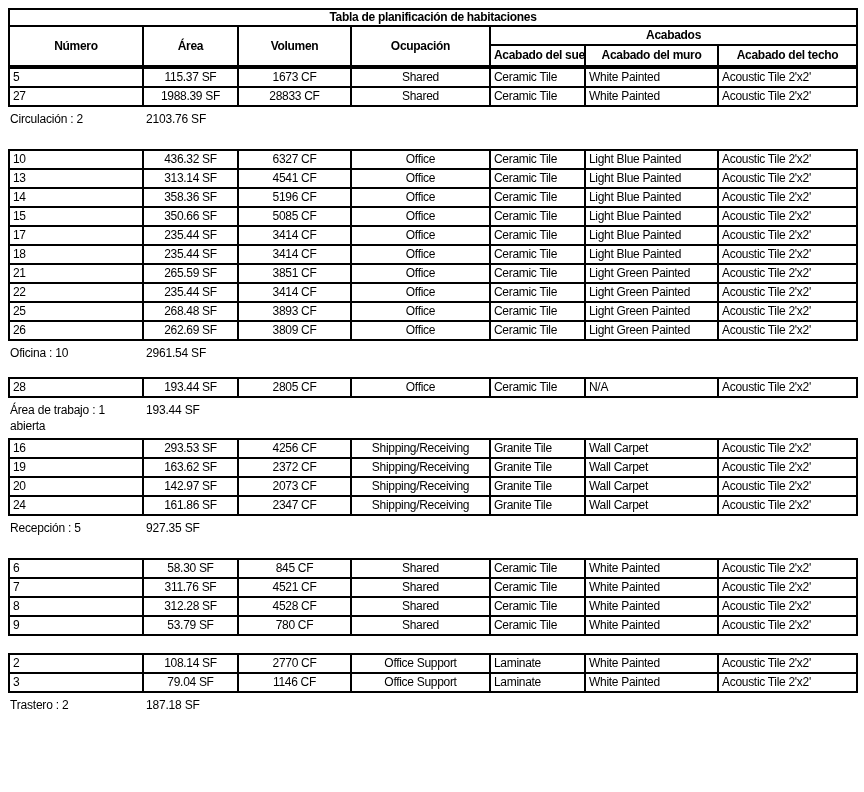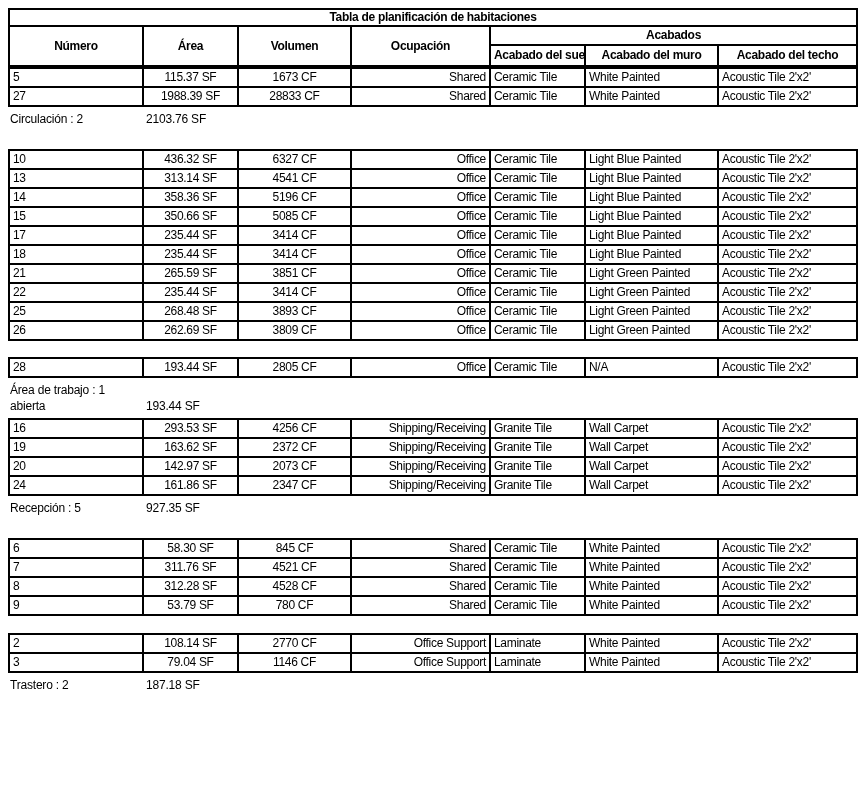--- a/index.html
+++ b/index.html
@@ -60,28 +60,28 @@
     letter-spacing: -0.2px;
     padding: 0 1px;
   }
   tr.acabados-row th { height: 17px; }
   tr.subhead-row th { height: 19px; }
   
   table.grid tbody td { line-height: 17px; height: 17px; }
   td.c-numero   { text-align: left; }
   td.c-area     { text-align: center; }
   td.c-volumen  { text-align: center; }
-  td.c-ocupacion{ text-align: right; }
+  td.c-ocupacion{ text-align: center; }
   td.c-suelo    { text-align: left; }
   td.c-muro     { text-align: left; }
   td.c-techo    { text-align: left; }
   
   .footer {
     display: flex;
-    align-items: flex-end;
+    align-items: flex-start;
     margin-top: 4px;
     font-size: 12px;
     letter-spacing: -0.2px;
     line-height: 16px;
     padding-left: 2px;
   }
   .footer-label { width: 134px; flex: none; }
   .footer-total { padding-left: 2px; }
   
   section.group:nth-of-type(1) { margin-top: 0; }
@@ -263,20 +263,26 @@
               <td class="c-numero">26</td>
               <td class="c-area">262.69 SF</td>
               <td class="c-volumen">3809 CF</td>
               <td class="c-ocupacion">Office</td>
               <td class="c-suelo">Ceramic Tile</td>
               <td class="c-muro">Light Green Painted</td>
               <td class="c-techo">Acoustic Tile 2'x2'</td>
             </tr>
           </tbody>
       </table>
+      <div class="footer">
+        <div class="footer-label">
+            <div>Oficina : 10</div>
+          </div>
+        <div class="footer-total">2961.54 SF</div>
+      </div>
     </section>
 
     <section class="group">
       <table class="grid">
         <colgroup>
           <col style="width:134px">
             <col style="width:95px">
             <col style="width:113px">
             <col style="width:139px">
           <col style="width:95px">

